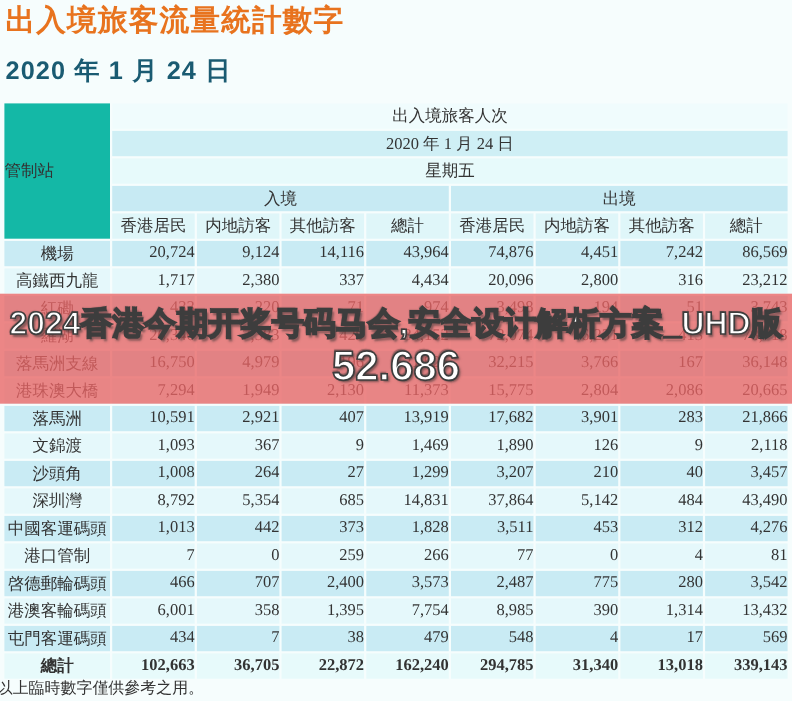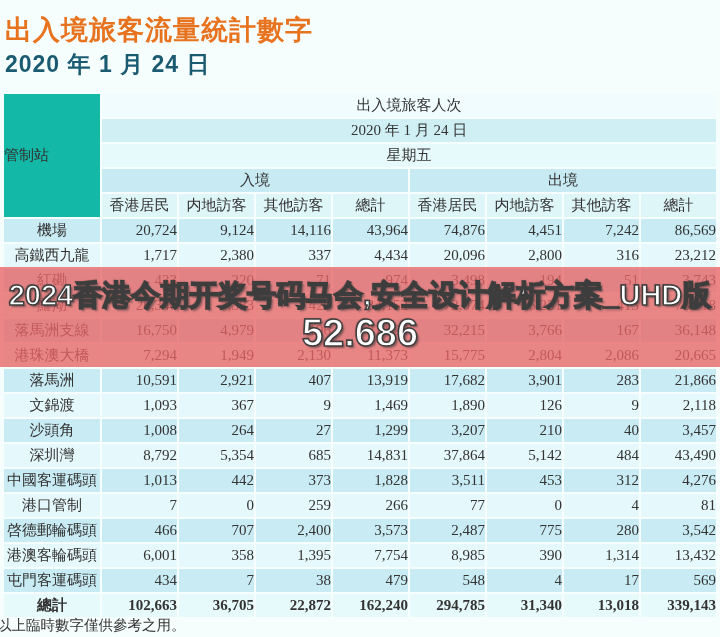--- a/index.html
+++ b/index.html
@@ -2,21 +2,21 @@
 <html><head>
 <meta charset="utf-8">
 <style>
   html,body{margin:0;padding:0;}
   body{
     width:720px;height:637px;overflow:hidden;position:relative;
     background:#f6fdfd;
     font-family:"Liberation Sans","DejaVu Sans",sans-serif;
   }
   .page-title{
-    position:absolute;left:5px;top:12px;
+    position:absolute;left:5px;top:0px;
     font-size:27px;font-weight:bold;color:#e8731e;letter-spacing:1px;
     white-space:nowrap;
   }
   .date-heading{
     position:absolute;left:5px;top:49px;
     font-size:23px;font-weight:bold;color:#1a5b72;letter-spacing:1px;
     white-space:nowrap;
   }
   table.stats{
     position:absolute;left:2px;top:92px;

